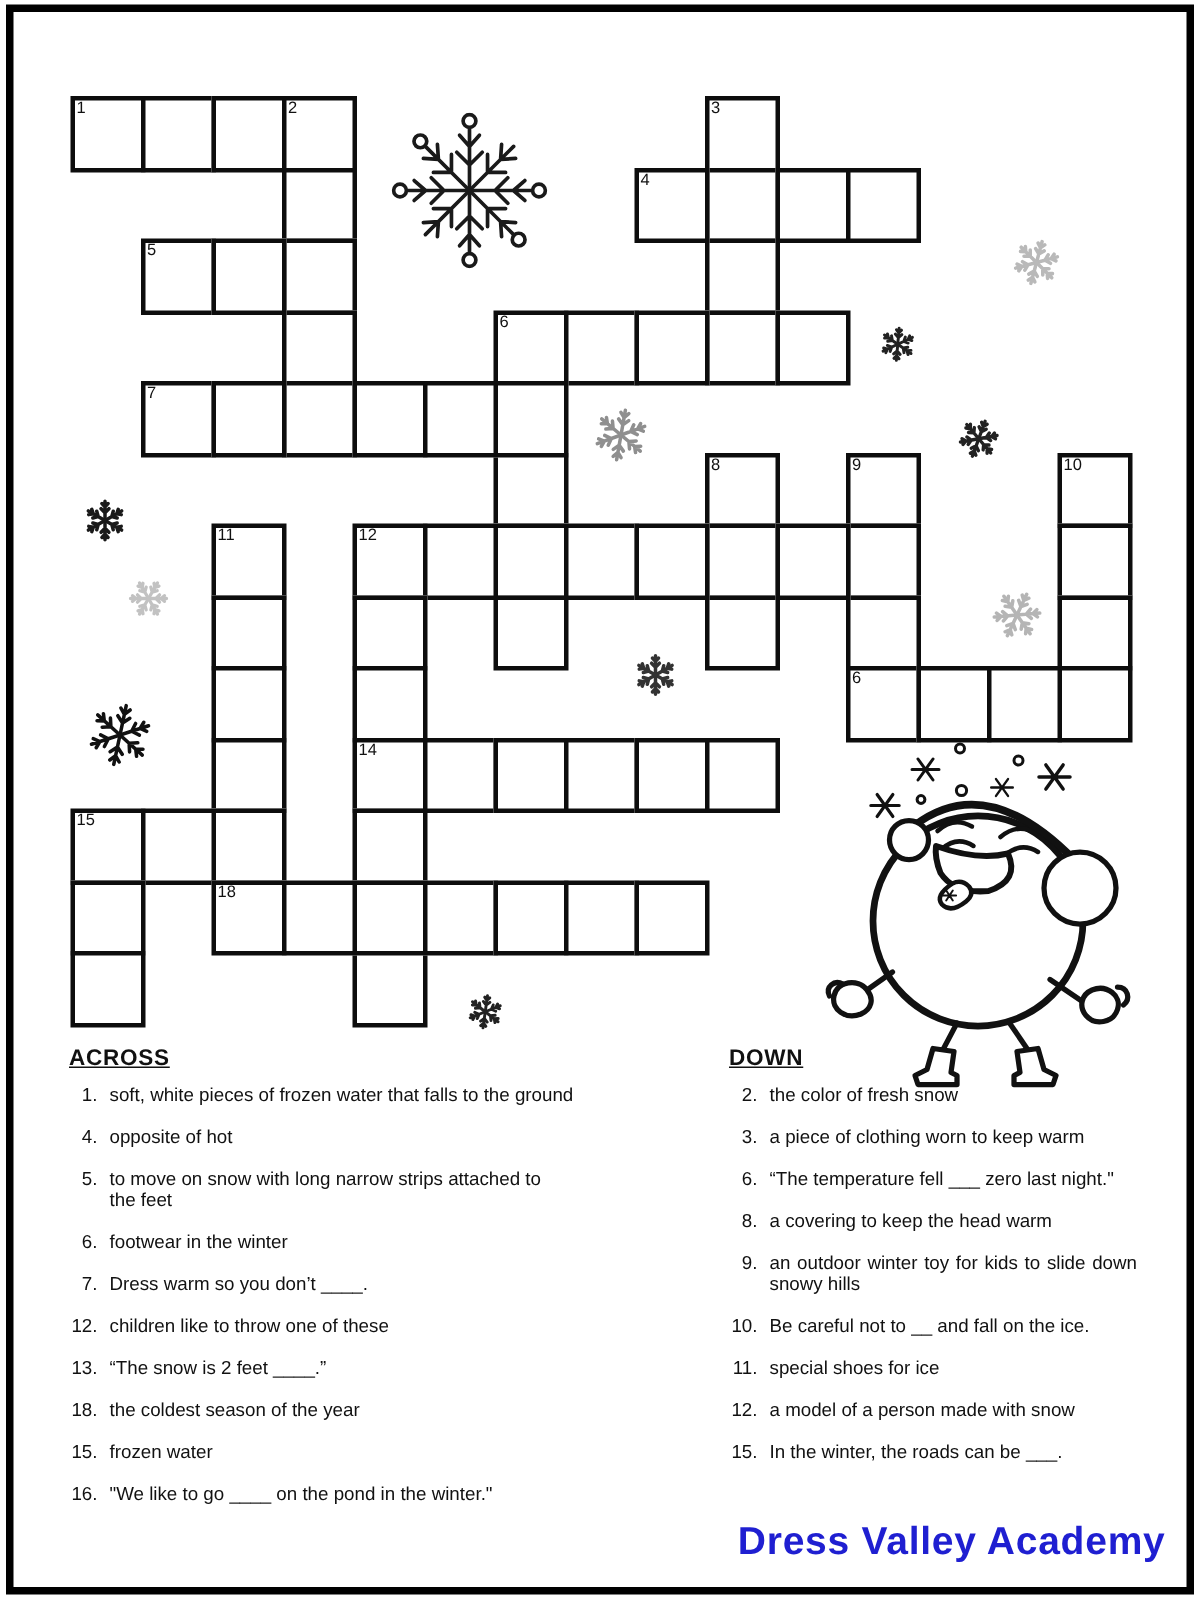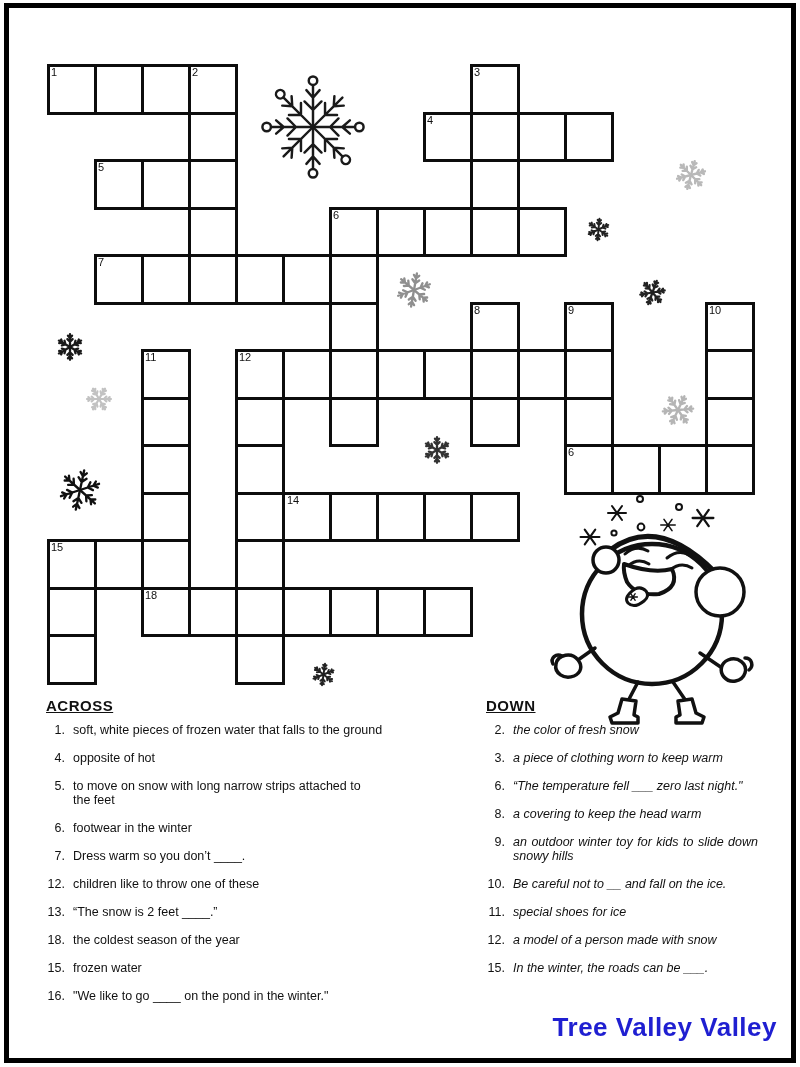--- a/index.html
+++ b/index.html
@@ -28,21 +28,21 @@
   .clue-col { position:absolute; font-size:12.5px; line-height:14.5px; }
   .clue-col h2 { font-size:15px; font-weight:bold; text-decoration:underline;
                  letter-spacing:.5px; margin:0 0 9px 0; }
   .clue-col ol { list-style:none; }
   .clue-col li { display:flex; margin:0 0 13.5px 0; }
   .clue-col li .num { width:19px; min-width:19px; text-align:right; margin-right:8px; }
   .clue-col li .txt { white-space:pre-line; }
   #across-col { left:46px; top:699px; width:410px; }
   #across-col .txt { width:372px; }
   #down-col { left:486px; top:699px; width:280px; }
-  #down-col .txt { width:245px;font-style:italic; }
+  #down-col .txt { width:245px; }
   #down-col li.justify .txt { text-align:justify; }
   
   #footer { position:absolute; right:23px; top:1012px; font-size:26px; font-weight:bold;
             color:#1f1fd1; letter-spacing:.5px; }
 </style>
 </head>
 <body>
 
 <div id="page">
   <div id="page-border"></div>
@@ -118,21 +118,21 @@
       <div class="cell" style="left: 235px; top: 586.5px;"></div>
       <div class="cell" style="left: 235px; top: 634px;"></div>
       <div class="cell" style="left: 611px; top: 444px;"></div>
       <div class="cell" style="left: 658px; top: 444px;"></div>
       <div class="cellnum" style="left: 564px; top: 444px;">6</div>
       <div class="cell" style="left: 282px; top: 491.5px;"></div>
       <div class="cell" style="left: 329px; top: 491.5px;"></div>
       <div class="cell" style="left: 376px; top: 491.5px;"></div>
       <div class="cell" style="left: 423px; top: 491.5px;"></div>
       <div class="cell" style="left: 470px; top: 491.5px;"></div>
-      <div class="cellnum" style="left: 235px; top: 491.5px; margin-left: 48px;">14</div>
+      <div class="cellnum" style="left: 235px; top: 491.5px;">14</div>
       <div class="cell" style="left: 47px; top: 539px;"></div>
       <div class="cell" style="left: 94px; top: 539px;"></div>
       <div class="cellnum" style="left: 47px; top: 539px;">15</div>
       <div class="cell" style="left: 47px; top: 586.5px;"></div>
       <div class="cell" style="left: 47px; top: 634px;"></div>
       <div class="cell" style="left: 141px; top: 586.5px;"></div>
       <div class="cell" style="left: 188px; top: 586.5px;"></div>
       <div class="cell" style="left: 282px; top: 586.5px;"></div>
       <div class="cell" style="left: 329px; top: 586.5px;"></div>
       <div class="cell" style="left: 376px; top: 586.5px;"></div>
@@ -542,14 +542,14 @@
           <span class="num">12.</span>
           <span class="txt">a model of a person made with snow</span>
         </li>
         <li>
           <span class="num">15.</span>
           <span class="txt">In the winter, the roads can be ___.</span>
         </li>
       </ol>
   </div>
 
-  <div id="footer">Tree Valley Valley</div>
+  <div id="footer">Dress Valley Academy</div>
 </div>
 
 </body></html>

